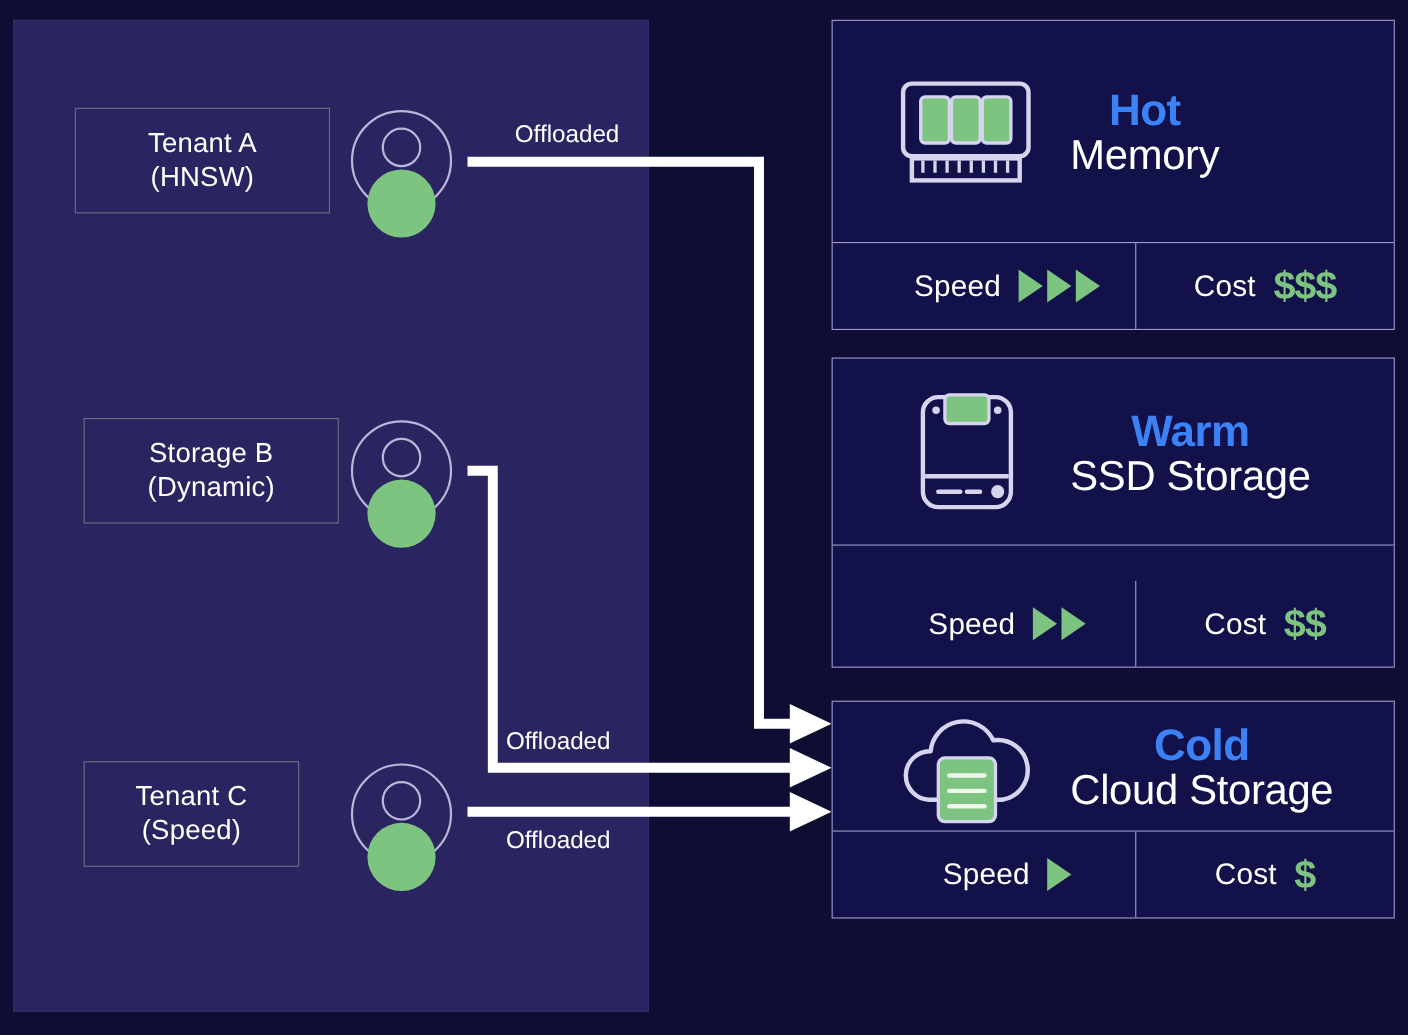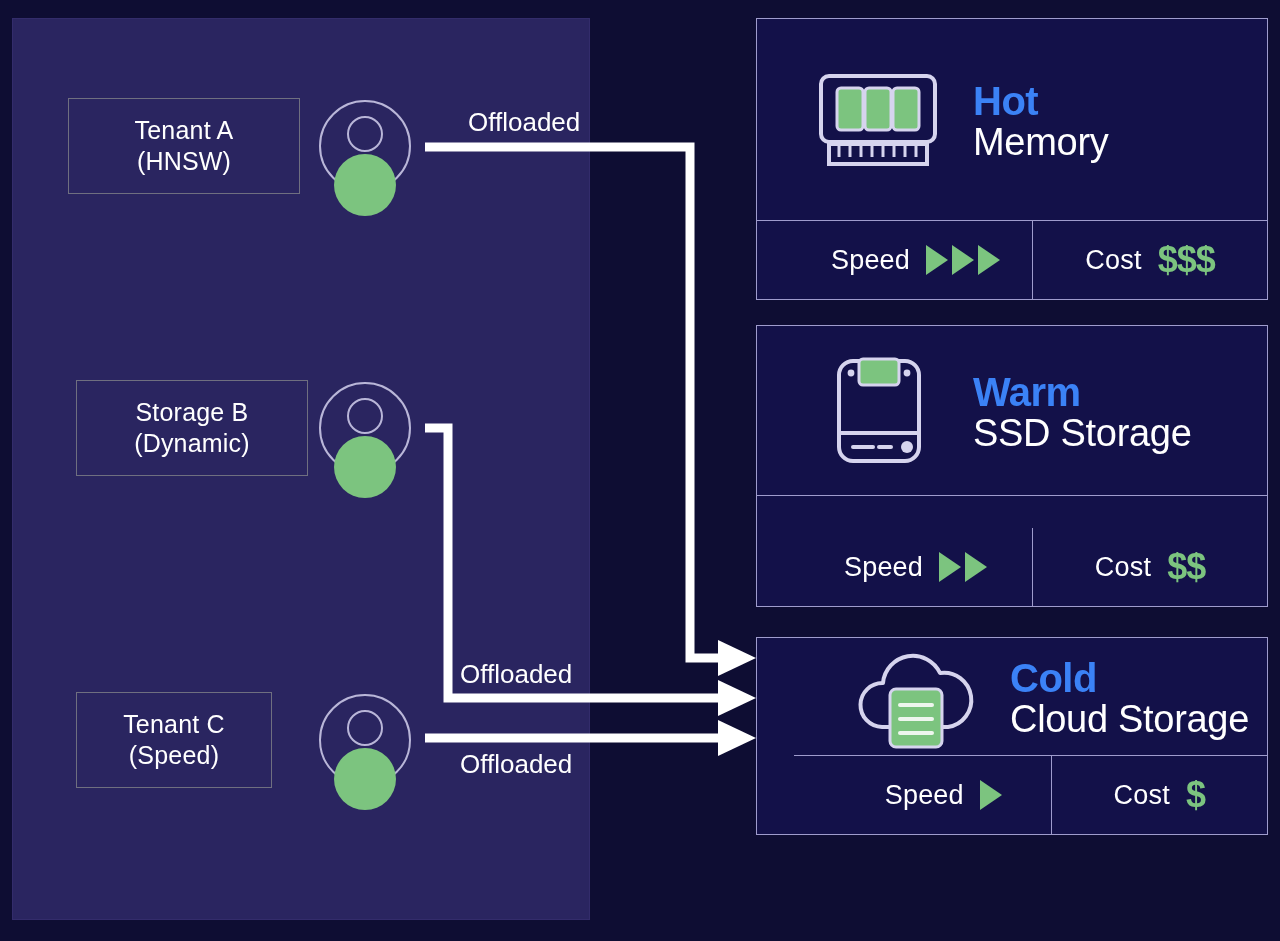--- a/index.html
+++ b/index.html
@@ -2,21 +2,21 @@
 <html><head>
 <meta charset="utf-8">
 <style>
   * { box-sizing: border-box; margin: 0; padding: 0; }
   html, body {
     width: 1280px; height: 941px;
     background: #0e0d33;
     font-family: "Liberation Sans", sans-serif;
     overflow: hidden;
   }
-  #stage { position: relative; width: 1280px; height: 941px; background: #0e0d33; }
+  #stage { position: relative; width: 1280px; height: 941px; background: #0e0d33; text-align: center; }
 
   
   #tenant-panel {
     position: absolute; left: 12px; top: 18px;
     width: 578px; height: 902px;
     background: #2a2560;
     border: 1px solid #332c6b;
   }
   .tenant-row { position: absolute; left: 0; width: 578px; height: 96px; }
   .tenant-box {
@@ -46,21 +46,21 @@
     width: 62px; height: 62px; margin-left: -31px;
     background: #7cc47f; border-radius: 50%;
   }
 
   
   #wires { position: absolute; left: 0; top: 0; width: 1280px; height: 941px; }
   .wire { fill: none; stroke: #ffffff; stroke-width: 9; stroke-linecap: butt; stroke-linejoin: miter; }
   .arrowhead { fill: #ffffff; }
   .wire-label {
     position: absolute; color: #ffffff;
-    font-size: 26px; line-height: 30px; white-space: nowrap;
+    font-size: 22px; line-height: 30px; white-space: nowrap;
   }
 
   
   .tier-card {
     position: absolute; left: 756px; width: 512px;
     border: 1px solid #9f9ccd;
     background: #131149;
     display: flex; flex-direction: column;
   }
   .tier-main {
@@ -226,21 +226,21 @@
             <span class="tri"></span>
           </span>
       </div>
       <div class="foot-cell">
         <span class="foot-label">Cost</span>
         <span class="foot-cost">$$</span>
       </div>
     </div>
   </div>
 
-  <div class="tier-card" style="top:637px; height:198px;padding-left:37px;">
+  <div class="tier-card" style="top:637px; height:198px;">
     <div class="tier-main">
       <div class="tier-icon">
         <svg viewBox="0 0 126 116" width="126" height="116">
           <path d="M 30 88 A 22 22 0 0 1 31 44 A 30 30 0 0 1 88 34 A 24 24 0 0 1 96 88 Z" fill="none" stroke="#d6d4ee" stroke-width="4" stroke-linejoin="round"></path>
           <rect x="38" y="50" width="52" height="58" rx="6" fill="#7cc47f" stroke="#d6d4ee" stroke-width="3"></rect>
           <line x1="48" y1="66" x2="80" y2="66" stroke="#eef6ee" stroke-width="4" stroke-linecap="round"></line>
           <line x1="48" y1="80" x2="80" y2="80" stroke="#eef6ee" stroke-width="4" stroke-linecap="round"></line>
           <line x1="48" y1="94" x2="80" y2="94" stroke="#eef6ee" stroke-width="4" stroke-linecap="round"></line>
         </svg>
       </div>

